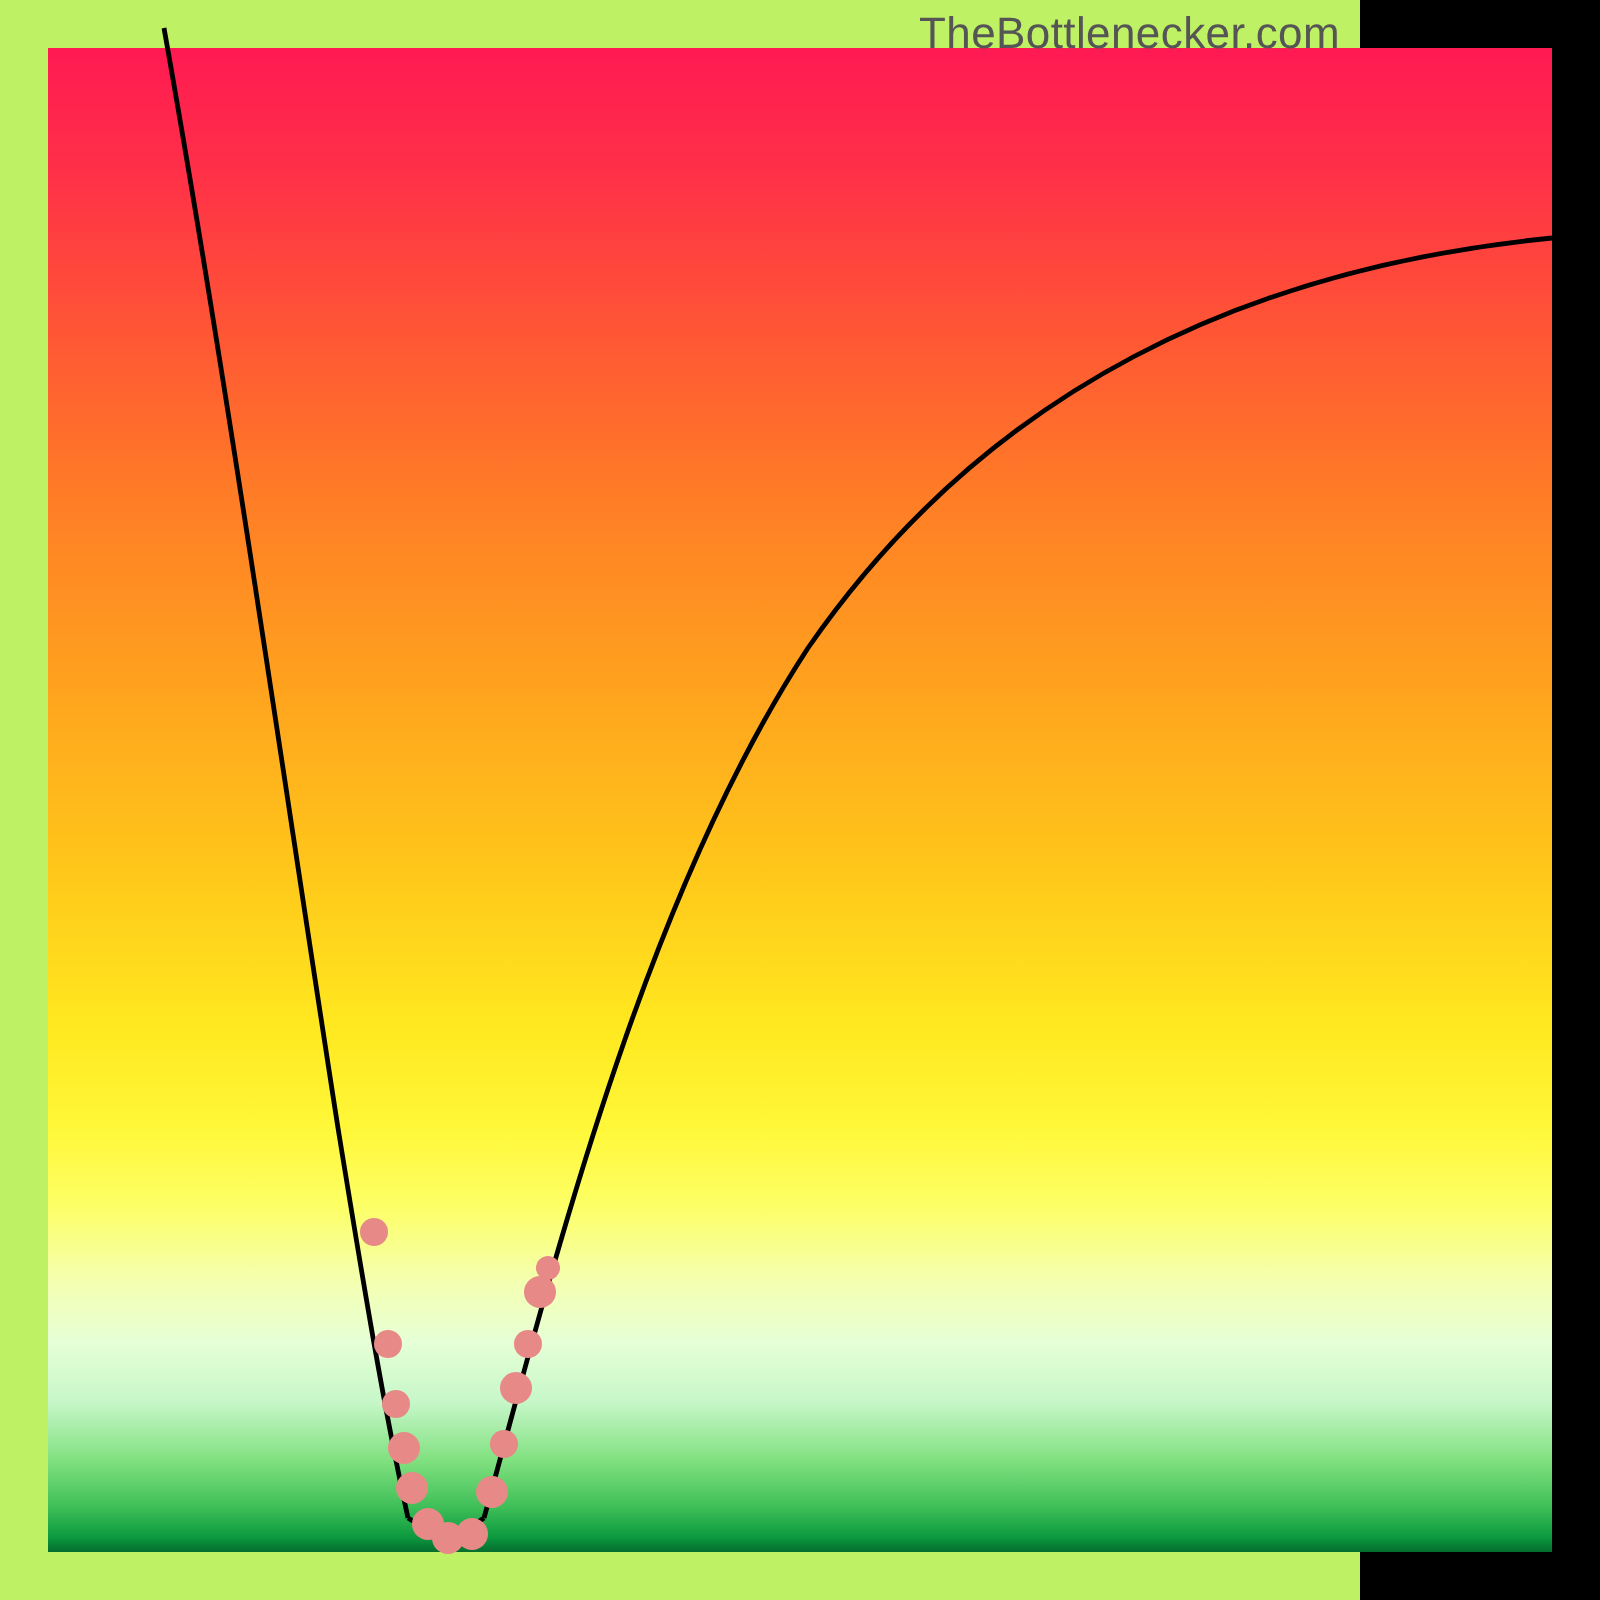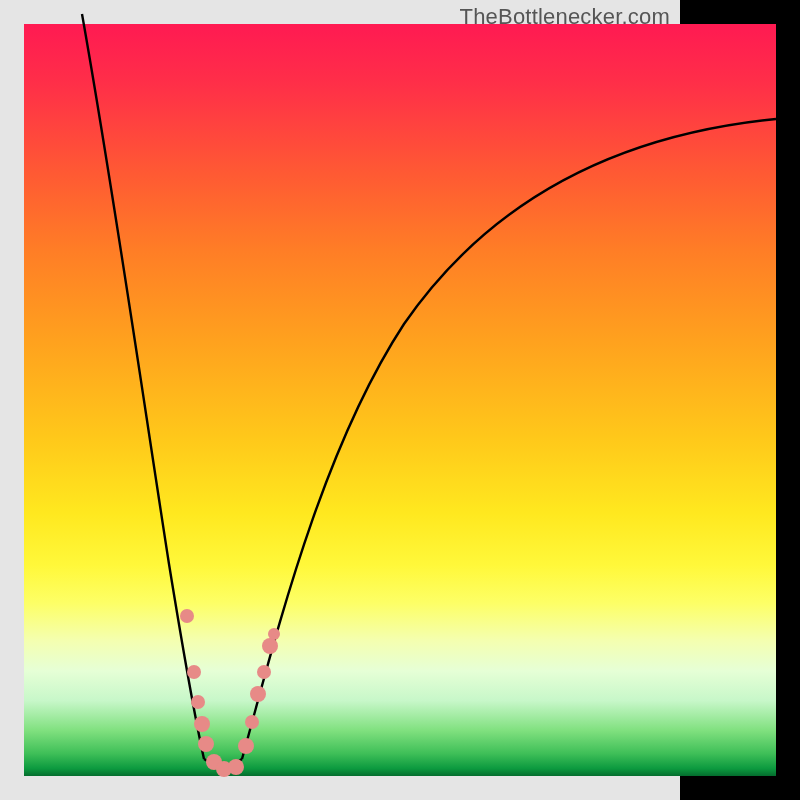--- a/index.html
+++ b/index.html
@@ -8,21 +8,21 @@
     width: 800px;
     height: 800px;
     overflow: hidden;
     background: #000;
     font-family: Arial, Helvetica, sans-serif;
   }
   .outer {
     position: relative;
     width: 680px;
     height: 800px;
-    background: #e5e5e5;
+    background: #bef264;
   }
   .plot {
     position: absolute;
     left: 24px;
     top: 24px;
     width: 752px;
     height: 752px;
     
     background: linear-gradient(to bottom,
       #ff1a52 0%,

